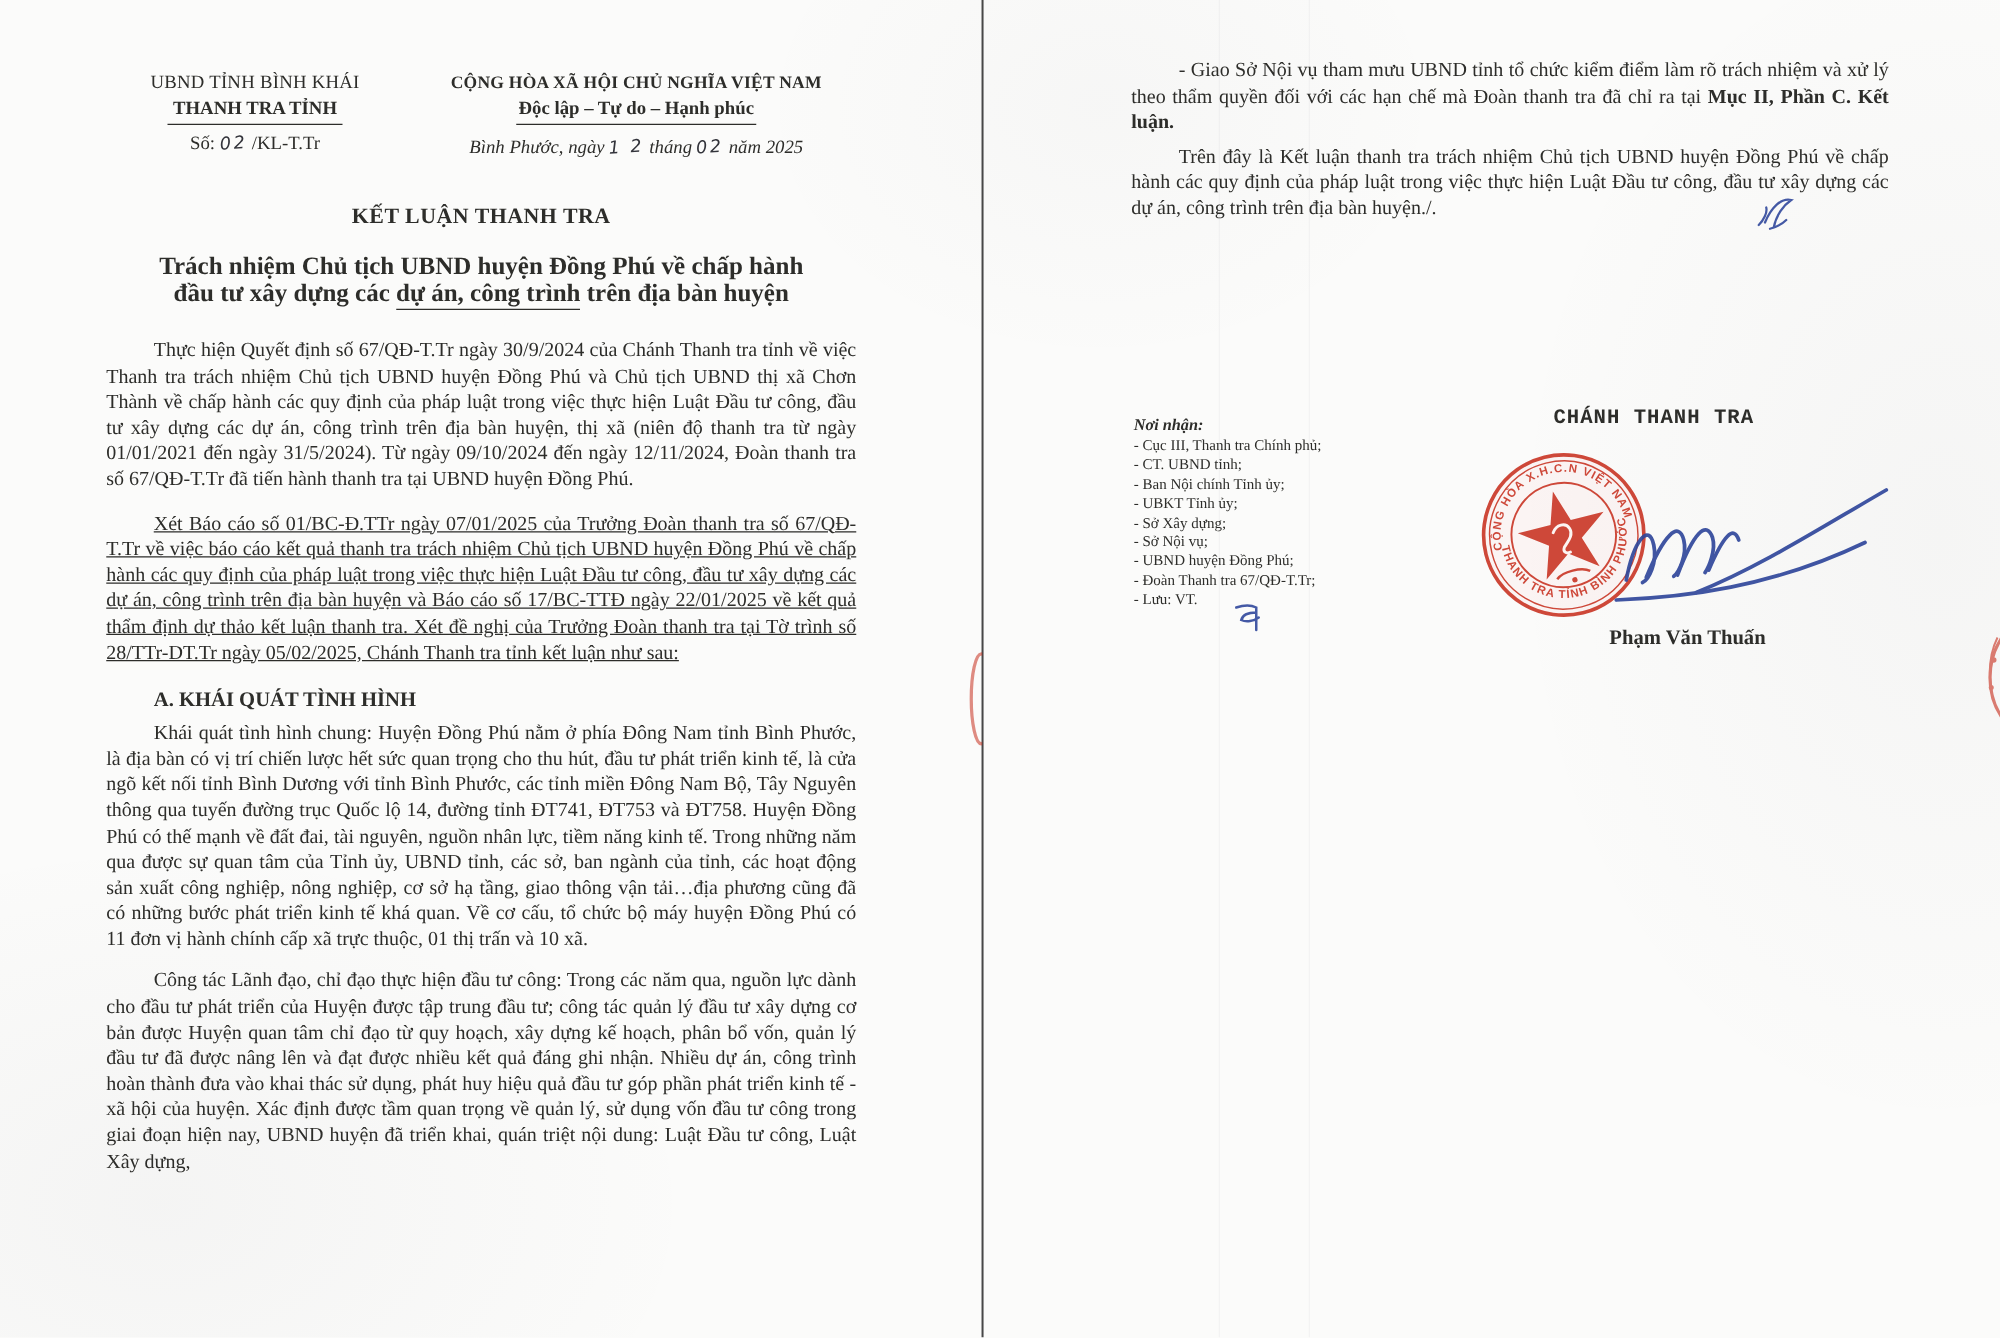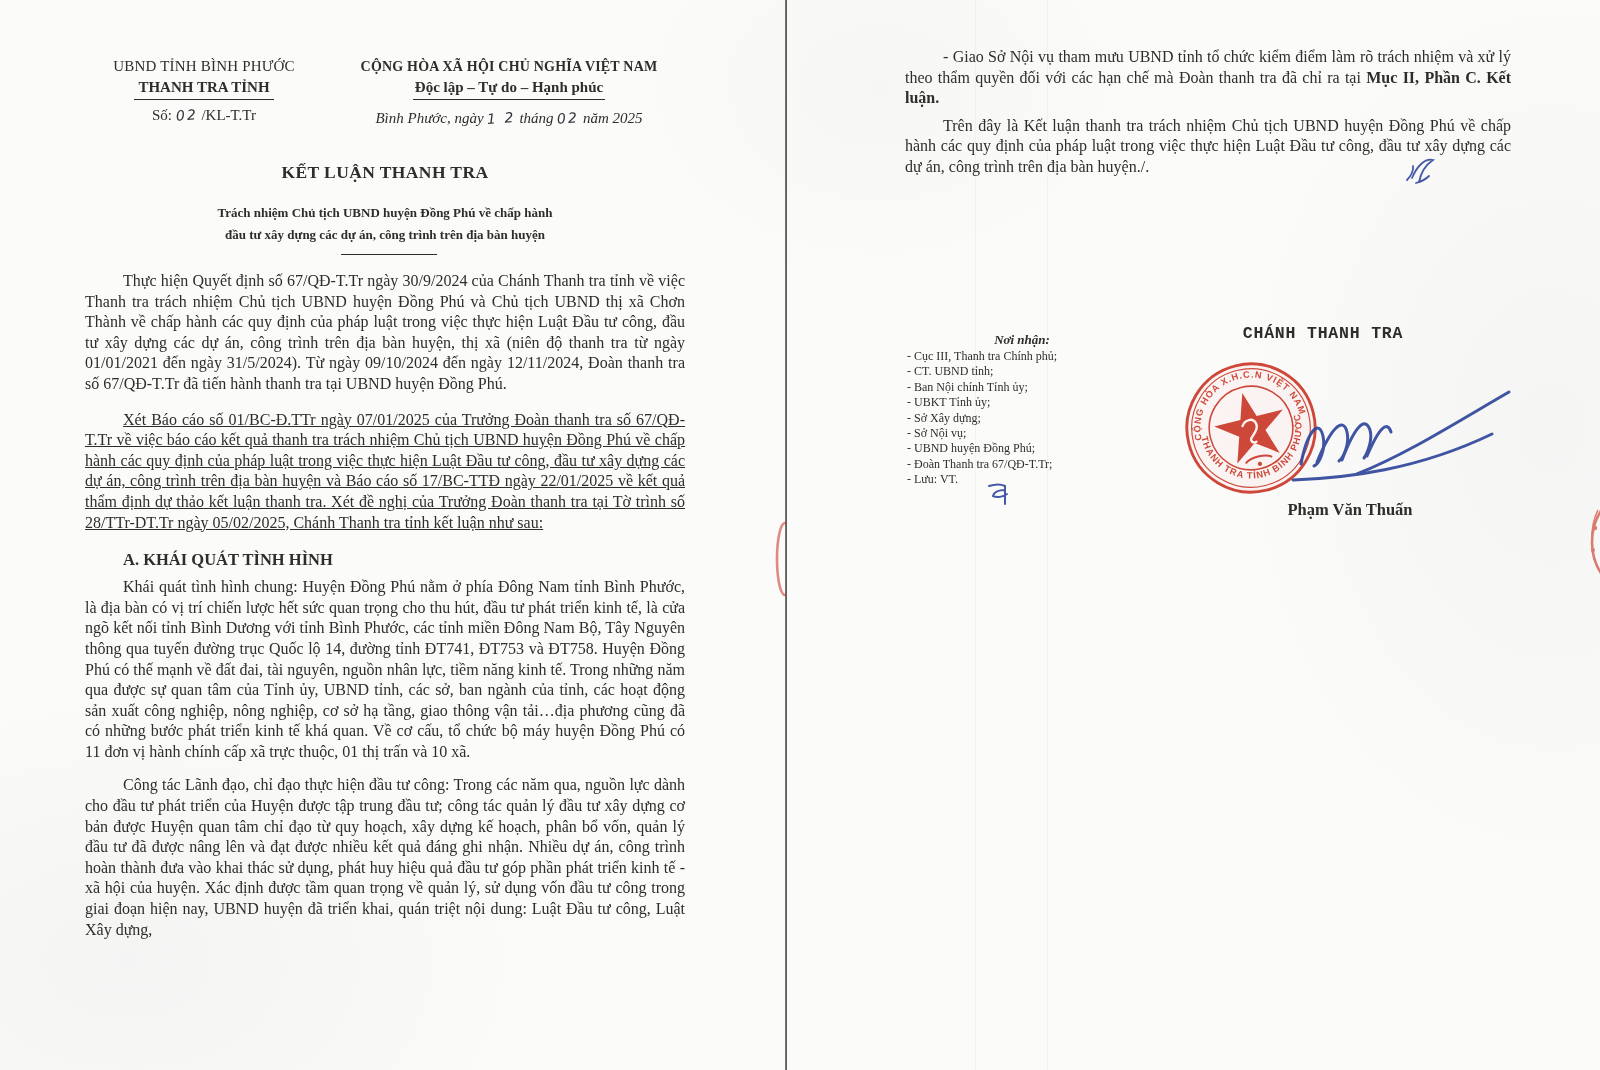--- a/index.html
+++ b/index.html
@@ -34,40 +34,40 @@
   .motto-1{font-weight:bold;font-size:14px;letter-spacing:.2px;}
   .motto-2{font-weight:bold;display:inline-block;border-bottom:1.4px solid #2d2d2a;padding:0 2px 1px;}
   .dateline{margin-top:8px;font-style:italic;font-size:15px;}
   .hw{
     font-family:"DejaVu Sans", sans-serif;font-style:italic;
     display:inline-block;transform:rotate(-4deg);letter-spacing:2px;
     color:#33343b;font-size:14px;
   }
   .doc-title{margin-top:33px;text-align:center;font-weight:bold;}
   .title-main{font-size:17.5px;letter-spacing:.4px;margin-bottom:19px;}
-  .title-sub{font-size:13px;line-height:22px;}
-  .title-underline{border-bottom:1.6px solid #2d2d2a;padding-bottom:12px;}
+  .title-sub{font-size:20px;line-height:22px;}
+  .title-underline{border-bottom:1.6px solid #2d2d2a;padding-bottom:1px;}
   .para{font-size:16px;line-height:20.6px;text-align:justify;text-indent:38px;margin:0;}
   .p1{margin-top:25px;}
   .p2{margin-top:15px;text-decoration:underline;}
   .section-heading{margin-top:17px;font-weight:bold;font-size:16.5px;text-indent:38px;}
   .p3{margin-top:7px;}
   .p4{margin-top:13px;}
 
   
   .page-right{position:absolute;left:905px;top:34px;width:606px;}
   .page-number{text-align:center;font-size:14px;letter-spacing:1px;}
   .rp1{margin-top:13px;}
   .rp2{margin-top:7px;position:relative;}
   .bold{font-weight:bold;}
   .paraph-sign{position:absolute;left:460px;top:40px;}
 
   .closing-zone{position:relative;height:420px;}
   .recipients{position:absolute;left:2px;top:154px;font-size:12px;line-height:15.4px;width:230px;}
-  .recipients-label{font-weight:bold;font-style:italic;font-size:13px;margin-bottom:2px;text-align:center;}
+  .recipients-label{font-weight:bold;font-style:italic;font-size:13px;margin-bottom:2px;}
   .recipient-item{white-space:nowrap;}
   .luu-paraph{position:absolute;left:78px;top:148px;}
 
   .sig-block{position:absolute;left:230px;top:146px;width:376px;}
   .sig-title{text-align:center;font-weight:bold;font-size:16.5px;letter-spacing:.8px;font-family:Liberation Mono, monospace;}
   .seal-wrap{position:absolute;left:48px;top:36px;opacity:.88;}
   .autograph-wrap{position:absolute;left:152px;top:58px;}
   .sig-name{position:absolute;left:105px;top:176px;width:220px;text-align:center;font-weight:bold;font-size:16.5px;}
 
   
@@ -79,21 +79,21 @@
 
 <div class="scan-shade"></div>
 <div class="crease" style="left:975px"></div>
 <div class="crease" style="left:1047px"></div>
 <div class="page-divider"></div>
 
 <div class="page-left">
 
   <div class="doc-header">
     <div class="hdr-issuer">
-      <div class="org-parent">UBND TỈNH BÌNH PHƯỚC</div>
+      <div class="org-parent">UBND TỈNH BÌNH KHÁI</div>
       <div><span class="org-name">THANH TRA TỈNH</span></div>
       <div class="doc-no">
         <span>Số:</span>
         <span class="hw">02</span>
         <span>/KL-T.Tr</span>
       </div>
     </div>
     <div class="hdr-national">
       <div class="motto-1">CỘNG HÒA XÃ HỘI CHỦ NGHĨA VIỆT NAM</div>
       <div><span class="motto-2">Độc lập – Tự do – Hạnh phúc</span></div>

